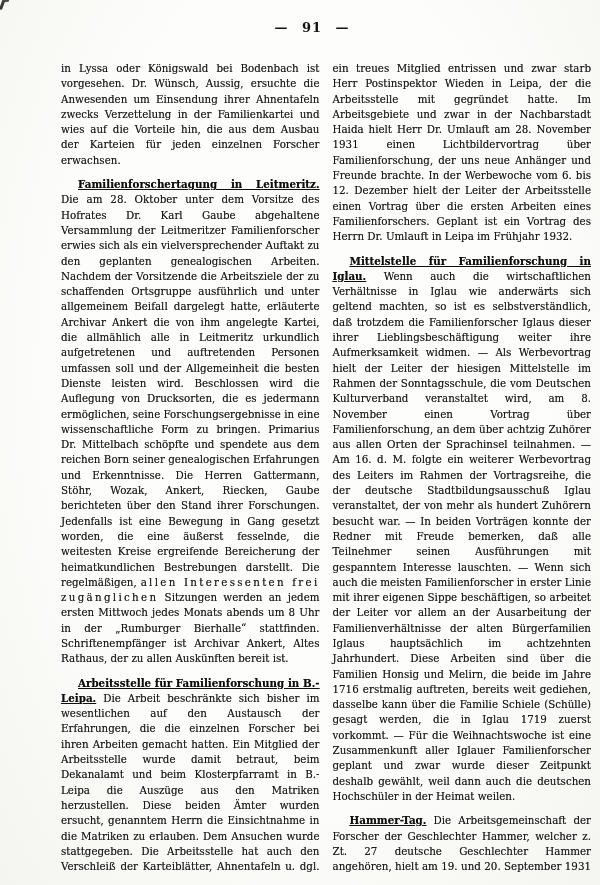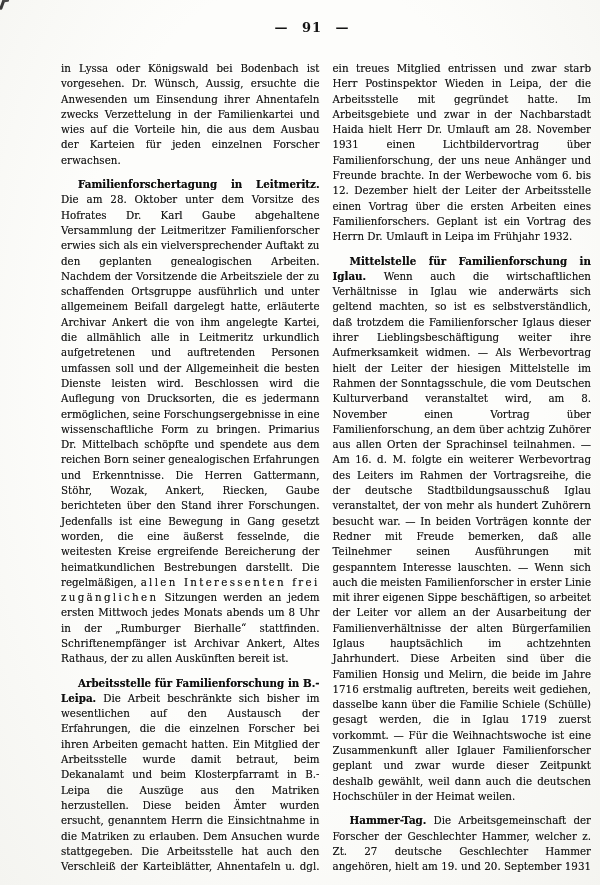--- a/index.html
+++ b/index.html
@@ -50,21 +50,21 @@
     font-size:10.3px;
     line-height:15.3px;
     text-align:justify;
     color:#191919;
     text-shadow:0 0 .4px rgba(20,20,20,.55);
   }
   .col-left{max-width:262px;}
   p.para{margin:0;padding:0;}
   p.para + p.para{margin-top:9px;}
   p.indent{text-indent:17px;}
-  .lead{font-weight:bold;color:#0e0e0e;}
+  .lead{font-weight:bold;color:#0e0e0e;text-decoration:underline;}
   .spaced{letter-spacing:2.3px;}
   .signature{
     text-align:right;
     padding-right:10px;
     font-size:10.3px;line-height:15.3px;
     text-shadow:0 0 .4px rgba(20,20,20,.55);
   }
   .signature.inline{margin-top:-15.3px;}
   .signature.spaced-sig{letter-spacing:2.4px;padding-right:26px;}
   .signature + p.para{margin-top:9px;}

